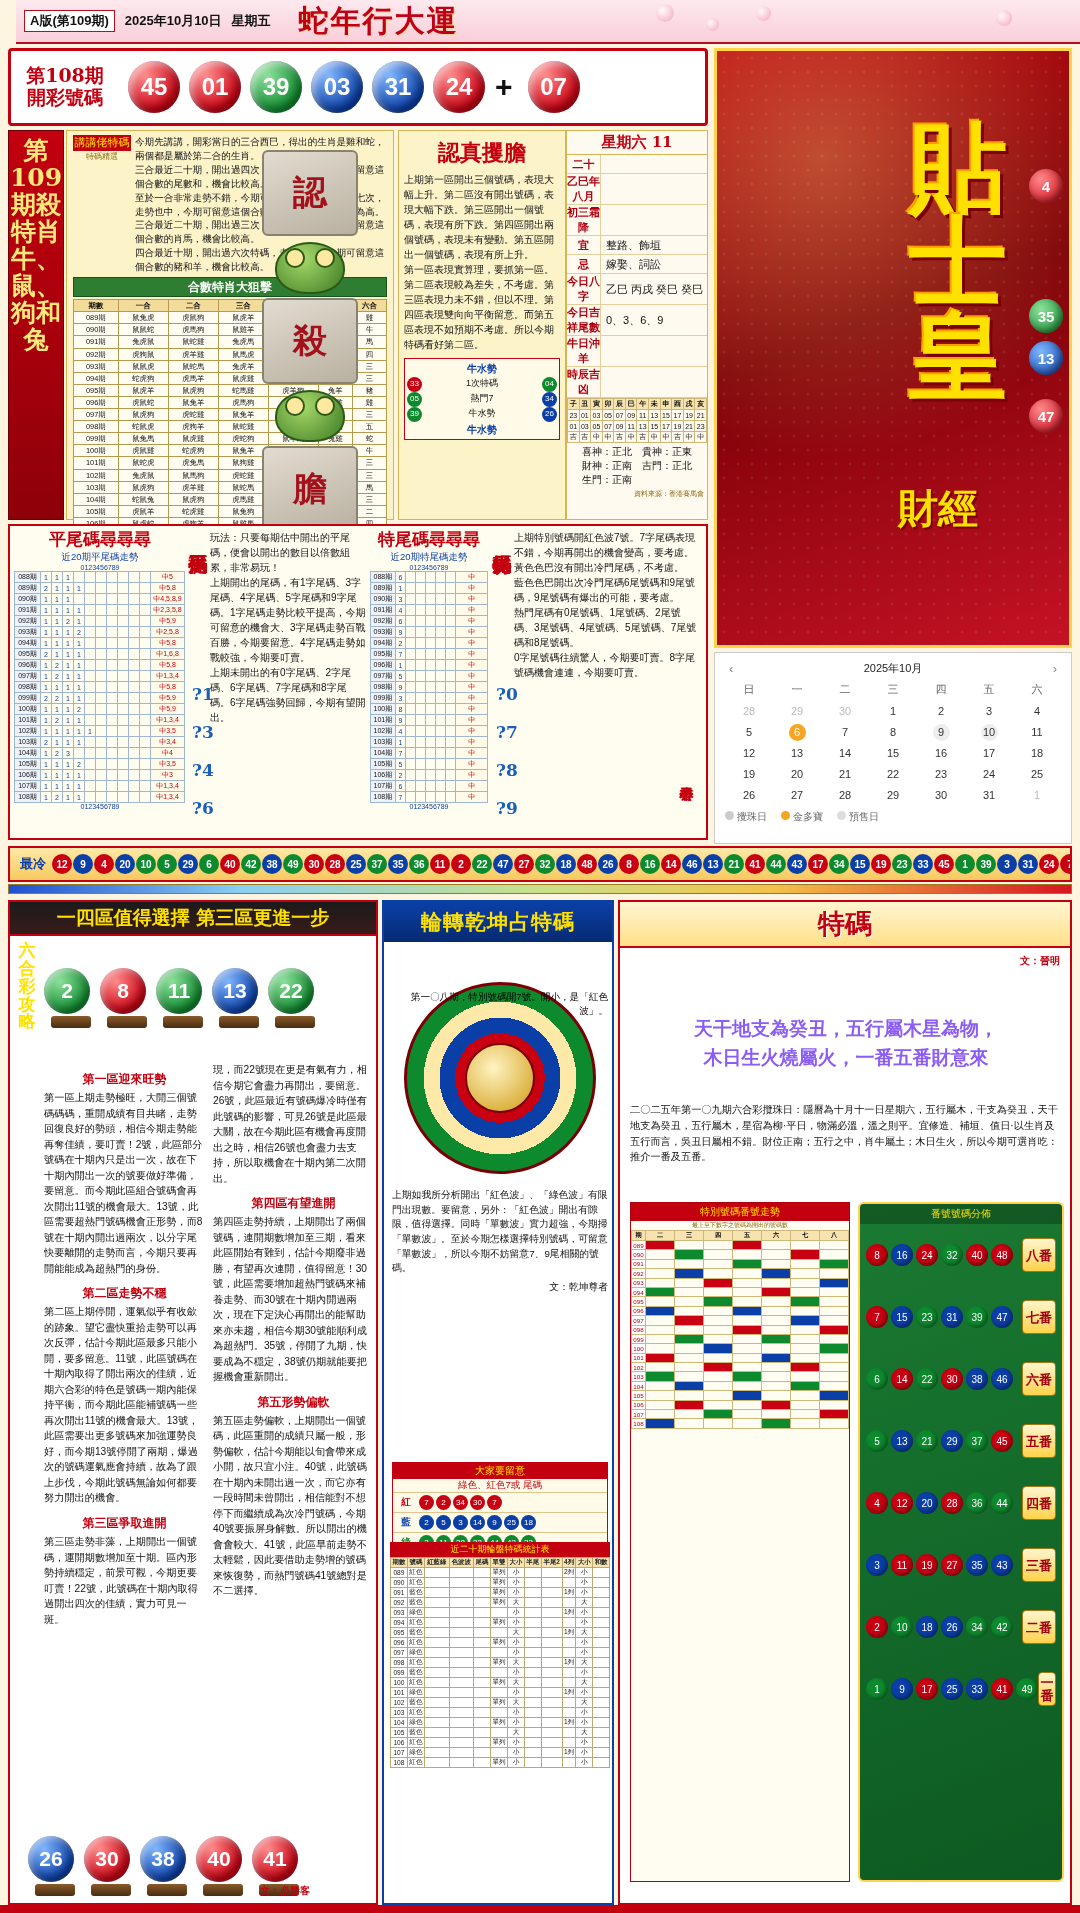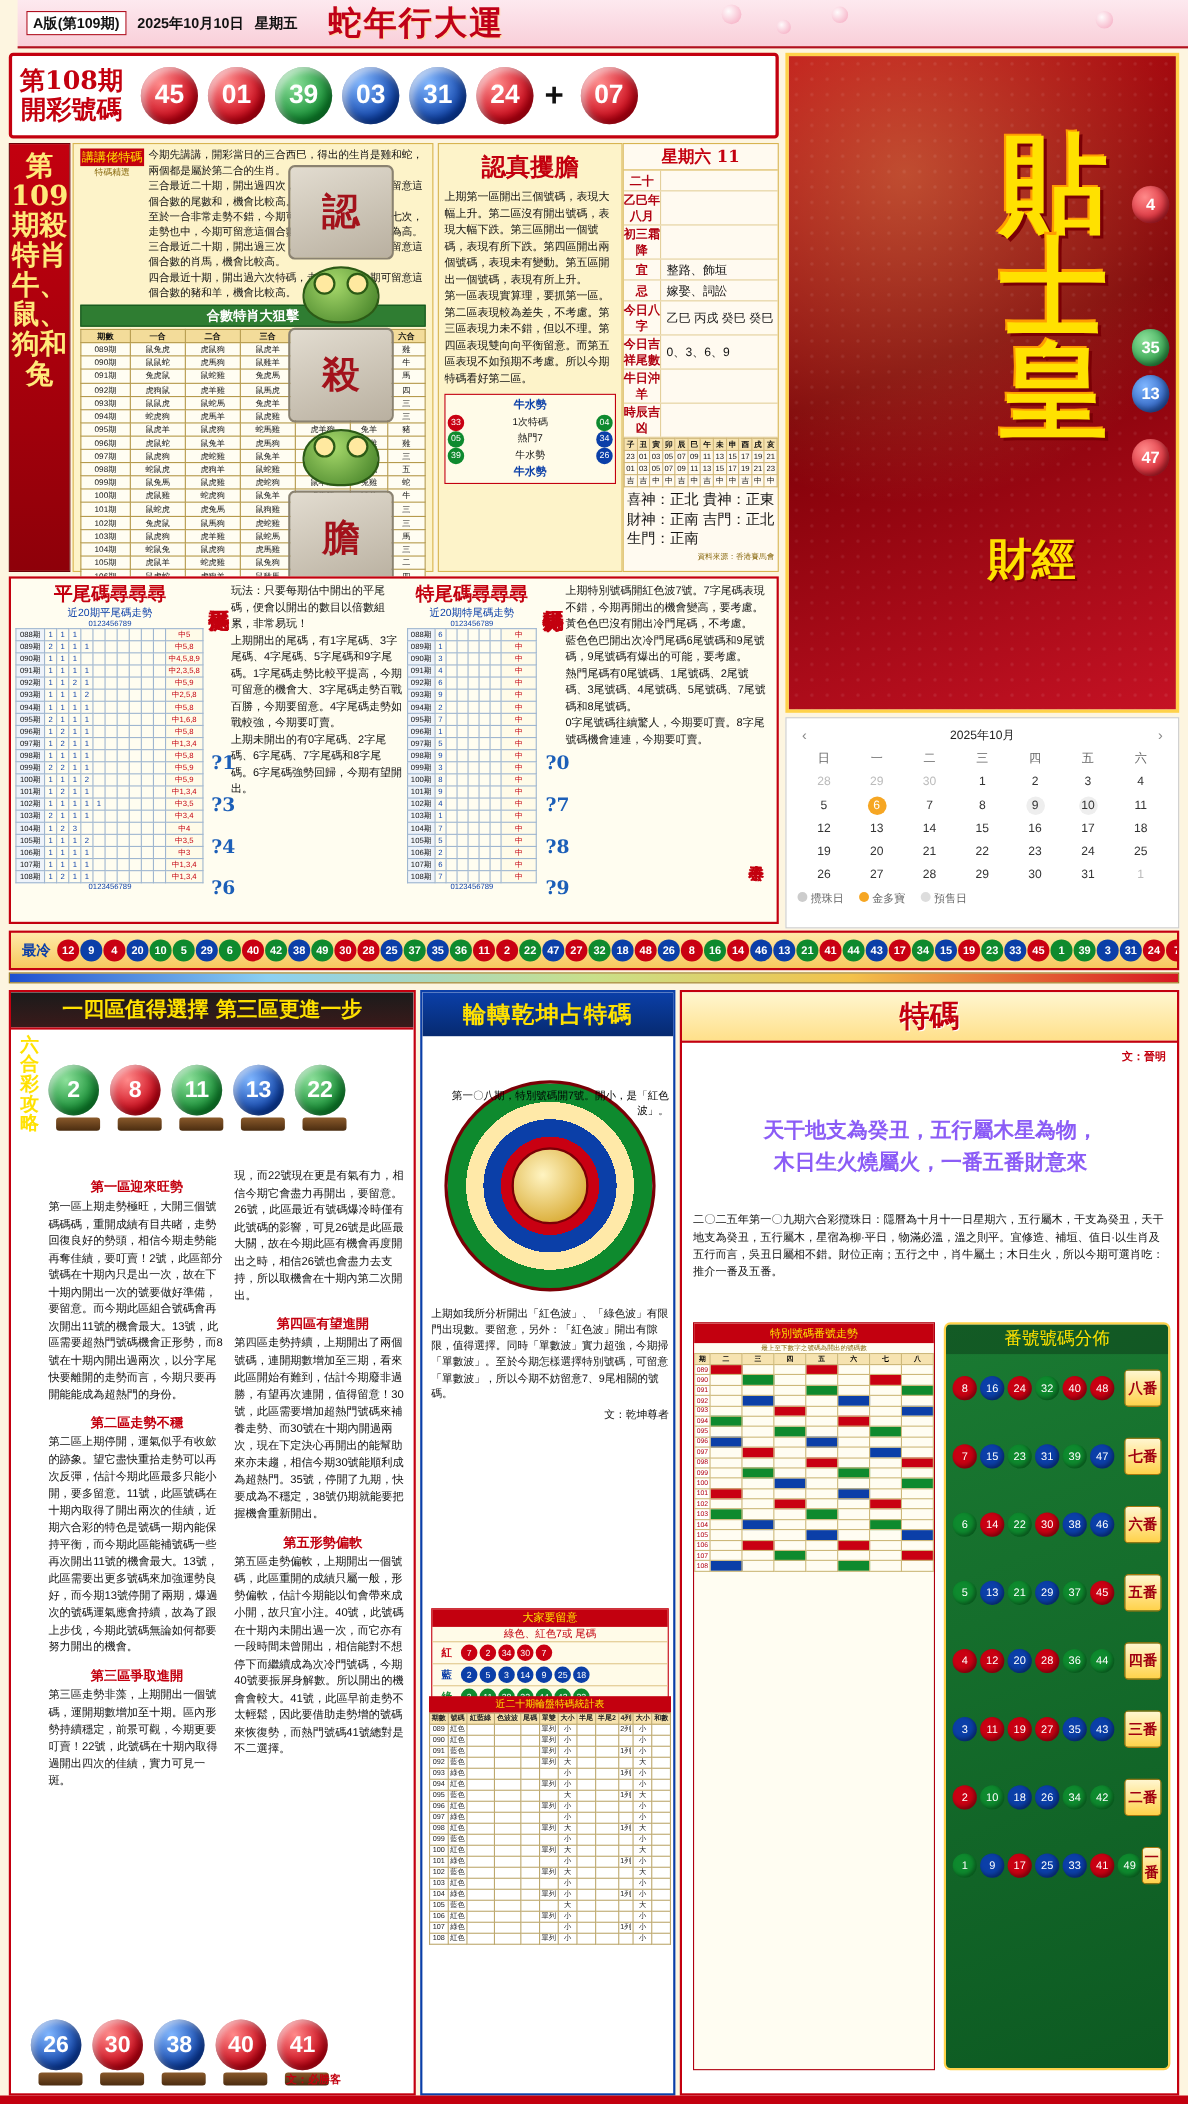--- a/index.html
+++ b/index.html
@@ -35,21 +35,21 @@
     background:radial-gradient(circle at 35% 35%, #fff, #f49ab5); opacity:.85;}
 
   
   .result-bar {
     position:absolute; left:8px; top:48px; width:700px; height:78px;
     background:#fff; border:3px solid #c3000f; border-radius:4px;
     display:flex; align-items:center;
   }
   .result-label {
     width:108px; text-align:center; color:#c3000f; font-weight:bold;
-    font-size:23px; line-height:1.15; font-family:"DejaVu Serif", serif;
+    font-size:19px; line-height:1.15; font-family:"DejaVu Serif", serif;
   }
   .ball {
     width:52px; height:52px; border-radius:50%;
     display:flex; align-items:center; justify-content:center;
     color:#fff; font-weight:bold; font-size:24px; margin-left:9px;
     box-shadow:inset -4px -5px 9px rgba(0,0,0,.35), inset 4px 4px 7px rgba(255,255,255,.6);
     font-family:"Liberation Sans", sans-serif;
   }
   .ball.red { background:radial-gradient(circle at 35% 30%, #ff8a8a, #c90012 70%); }
   .ball.blue { background:radial-gradient(circle at 35% 30%, #7fb6ff, #0b3fa8 70%); }
@@ -386,21 +386,21 @@
   .gt-ball.red{background:#c90012;} .gt-ball.blue{background:#0b3fa8;} .gt-ball.green{background:#0e8a2e;}
   .gt-tag {
     margin-left:auto; margin-right:6px; width:34px; height:34px; border-radius:4px;
     background:linear-gradient(180deg,#fff6d0,#ffd24a); border:1px solid #a8780f;
     color:#a00010; font-family:"DejaVu Serif", serif; font-weight:bold;
     font-size:13px; display:flex; align-items:center; justify-content:center; line-height:1;
     text-align:center;
   }
   .gt-head {
     text-align:center; color:#ffe100; font-family:"DejaVu Serif", serif;
-    font-size:16px; padding:3px 0; background:rgba(0,0,0,.25);
+    font-size:10px; padding:3px 0; background:rgba(0,0,0,.25);
   }
 
   .author {
     position:absolute; font-size:10px; color:#c3000f; font-weight:bold;
   }
   .footer-strip {
     position:absolute; left:0; top:1905px; width:1080px; height:8px; background:#c3000f;
   }
 </style>
 </head>
@@ -780,21 +780,21 @@
             <td>中</td>
             <td>吉</td>
             <td>中</td>
             <td>中</td>
             <td>吉</td>
             <td>中</td>
             <td>中</td>
           </tr>
         </tbody>
     </table>
-    <div id="almanac-footer" style="font-size:13px;padding:2px 3px">
+    <div id="almanac-footer" style="font-size:10px;padding:2px 15px">
         <div style="display: flex; justify-content: space-between;">
           <span>喜神：正北</span>
           <span>貴神：正東</span>
         </div>
         <div style="display: flex; justify-content: space-between;">
           <span>財神：正南</span>
           <span>吉門：正北</span>
         </div>
         <div style="display: flex; justify-content: space-between;">
           <span>生門：正南</span>

